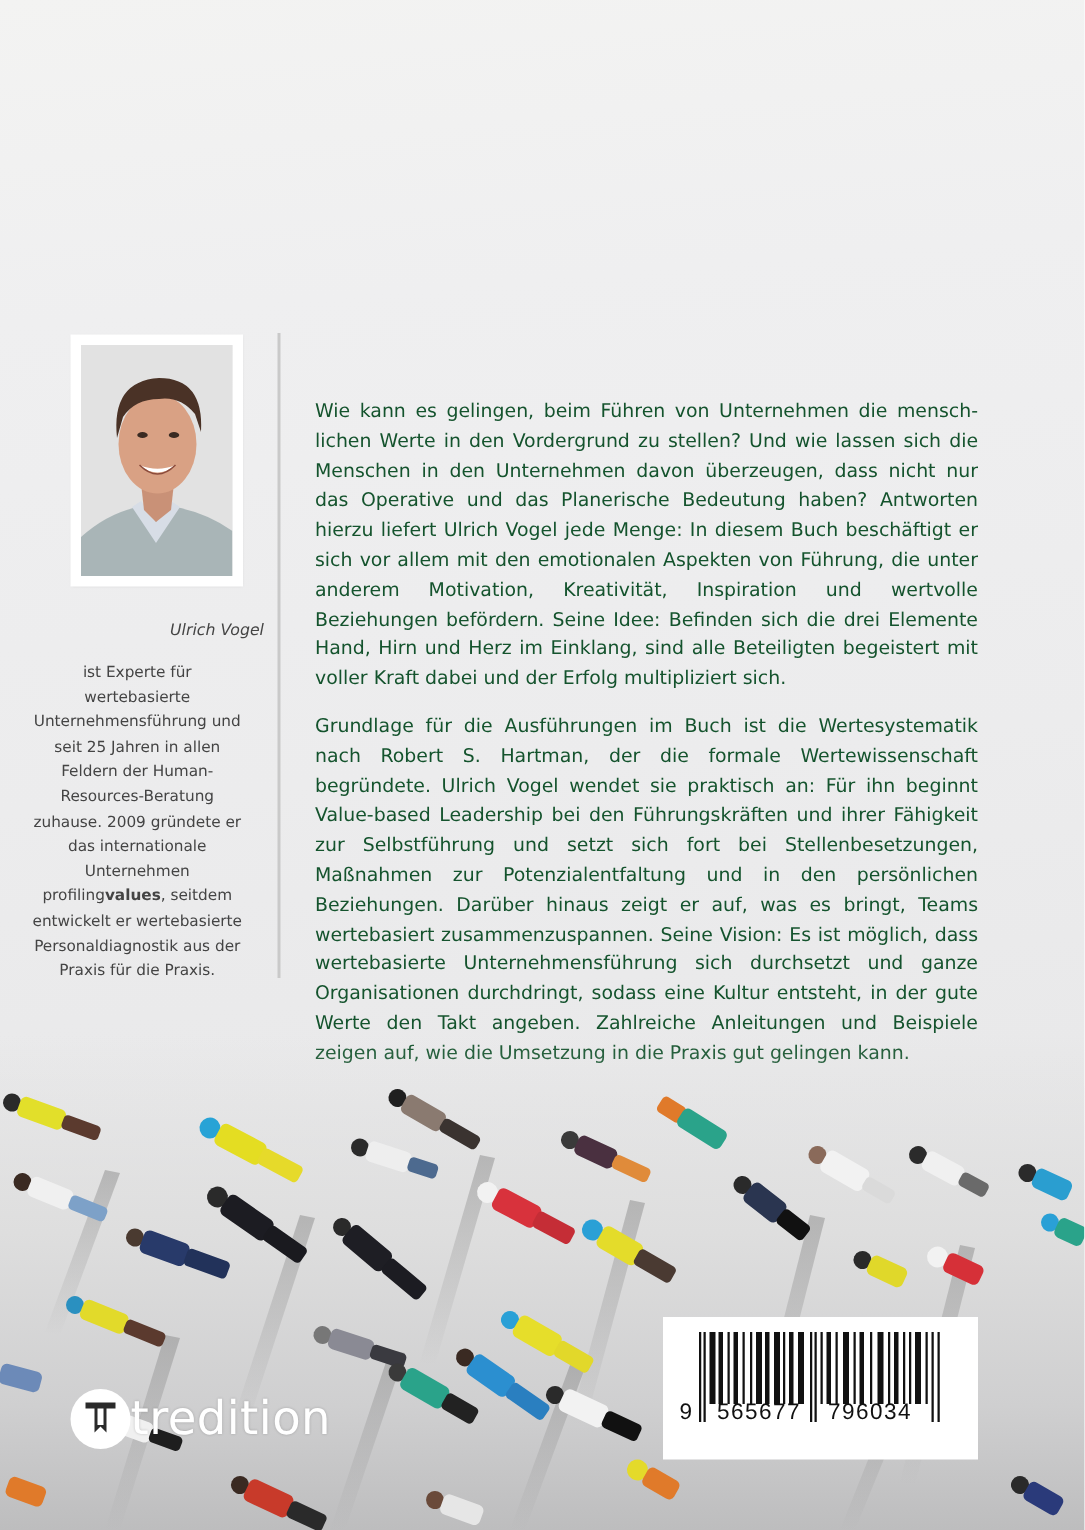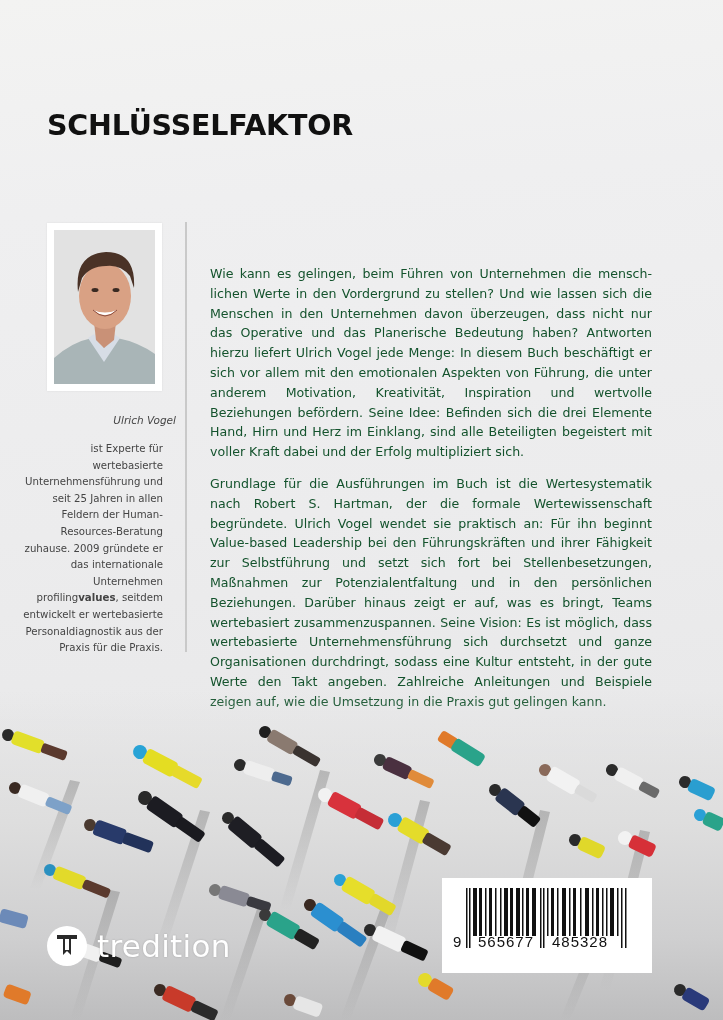--- a/index.html
+++ b/index.html
@@ -31,41 +31,41 @@
     width: 101px; height: 154px; position: relative; overflow: hidden;
     background: linear-gradient(180deg, #dcdcdc 0%, #e4e4e4 60%, #d8dadb 100%);
   }
   .photo svg { width: 100%; height: 100%; display: block; }
   .author-name {
     position: absolute; left: 43px; top: 414px; width: 133px;
     text-align: right; font-style: italic; font-size: 10.5px; color: #444;
   }
   .author-bio {
     position: absolute; left: 20px; top: 441px; width: 143px;
-    text-align: right; font-size: 10.2px; line-height: 16.6px; color: #444;
+    text-align: center; font-size: 10.2px; line-height: 16.6px; color: #444;
   }
   .author-bio b { font-weight: bold; }
   .divider {
     position: absolute; left: 185px; top: 222px; width: 1.5px; height: 430px;
     background: #c9c9c9;
   }
   .body-text {
     position: absolute; left: 210px; top: 232px; width: 442px;
     font-size: 12.6px; line-height: 19.8px; color: #14532d;
     text-align: justify; hyphens: manual; margin-top: 32px;
   }
   .body-text p { margin-bottom: 12px; }
   .crowd {
     position: absolute; left: 0; top: 690px; width: 723px; height: 330px; overflow: hidden;
     background: linear-gradient(180deg, rgba(232,232,233,0) 0%, #dedede 40%, #cfcfd0 75%, #bdbdbe 100%);
   }
   .crowd svg { position: absolute; left: 0; top: 0; width: 723px; height: 330px; }
   .logo {
     position: absolute; left: 47px; top: 925px; height: 42px;
-    display: flex; align-items: center; gap: 10px;
+    display: flex; align-items: center; 
   }
   .logo-mark {
     width: 40px; height: 40px; border-radius: 50%; background: #fff;
     display: flex; align-items: center; justify-content: center;
   }
   .logo-text {
     color: #fff; font-size: 31px; font-family: "DejaVu Sans", sans-serif;
     letter-spacing: 0.3px; text-shadow: 0 0 2px rgba(0,0,0,0.2);
   }
   .barcode {
@@ -76,21 +76,20 @@
   .bars svg { position: absolute; left: 0; top: 0; }
   .isbn-num {
     position: absolute; font-family: "Liberation Sans", sans-serif;
     font-size: 15px; color: #111; bottom: 10px;
   }
 </style>
 </head>
 <body>
 
 <div class="title">
-  <div>SCHLÜSSELFAKTOR</div>
 </div>
 
 <div class="photo-frame">
   <div class="photo" title="Portrait of Ulrich Vogel">
     <svg viewBox="0 0 101 154">
       <rect x="0" y="0" width="101" height="154" fill="#e2e2e2"></rect>
 
       <path d="M0 154 L0 128 Q18 112 38 108 L63 108 Q84 112 101 124 L101 154 Z" fill="#a9b5b7"></path>
 
       <path d="M34 108 L50 132 L66 108 L60 104 L50 118 L40 104 Z" fill="#d7dde6"></path>
@@ -344,15 +343,15 @@
         <rect x="148" y="0" width="1.5" height="48"></rect>
           <rect x="152" y="0" width="1.5" height="48"></rect>
         <rect x="156" y="0" width="4" height="48"></rect>
           <rect x="163" y="0" width="1.5" height="48"></rect>
         <rect x="167" y="0" width="1.5" height="60"></rect>
           <rect x="171" y="0" width="1.5" height="60"></rect>
       </g>
     </svg>
     <span class="isbn-num" style="left:-1px;">9</span>
     <span class="isbn-num" style="left:24px; letter-spacing:1px;">565677</span>
-    <span class="isbn-num" style="left:98px; letter-spacing:1px;">485328</span>
+    <span class="isbn-num" style="left:98px; letter-spacing:1px;">796034</span>
   </div>
 </div>
 
 </body></html>

